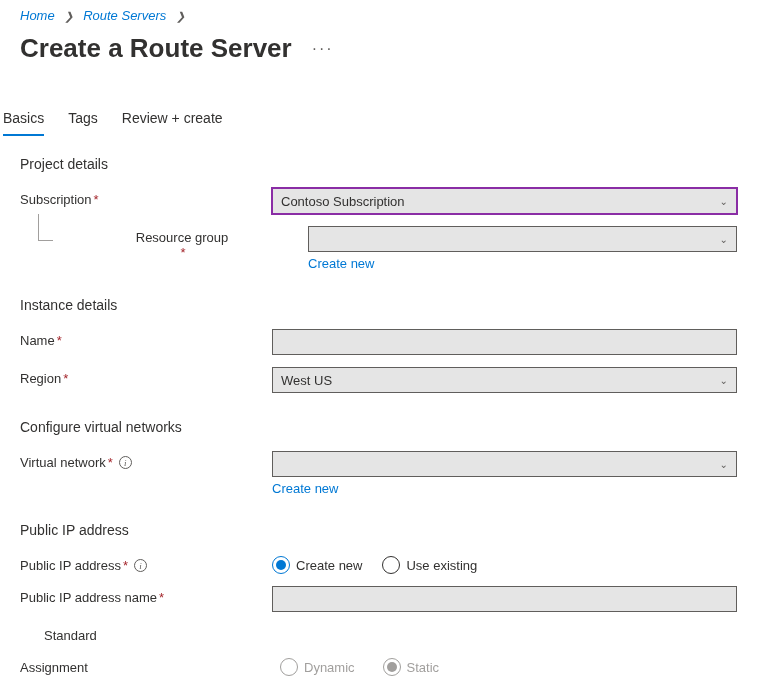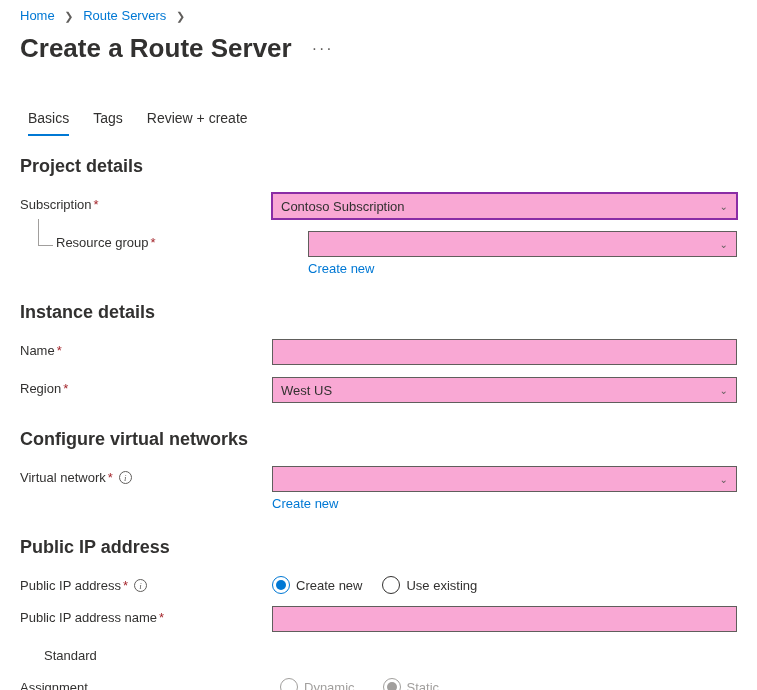--- a/index.html
+++ b/index.html
@@ -7,20 +7,21 @@
       font-family: "Segoe UI", -apple-system, BlinkMacSystemFont, sans-serif;
       font-size: 13px;
       color: #323130;
       background: #fff;
       width: 757px;
       padding: 0;
     }
     .breadcrumb {
       padding: 8px 20px 4px;
       font-size: 13px;
+      font-style: italic;
     }
     .breadcrumb a {
       color: #0078d4;
       text-decoration: none;
     }
     .breadcrumb .sep {
       margin: 0 6px;
       color: #605e5c;
       font-size: 11px;
     }
@@ -38,48 +39,49 @@
       margin-left: 16px;
       color: #605e5c;
       font-size: 16px;
       letter-spacing: 2px;
       cursor: pointer;
       padding: 4px;
     }
     .tabs {
       display: flex;
       gap: 24px;
-      padding: 30px 28px 0;
+      padding: 30px 3px 0;
       border-bottom: none;
     }
     .tab {
       padding: 6px 0 8px;
       font-size: 14px;
       color: #323130;
       cursor: pointer;
       border-bottom: 2px solid transparent;
     }
     .tab.active {
       border-bottom: 2px solid #0078d4;
       font-weight: 400;
     }
     .section-title {
-      font-weight: 700;
-      font-size: 18px;
+      font-weight: 400;
+      font-size: 14px;
       padding: 20px 20px 10px;
     }
     .form-row {
       display: flex;
       align-items: flex-start;
       padding: 6px 20px;
       min-height: 32px;
     }
     .indent {
       margin-left: 36px;
       position: relative;
+      flex-direction: column;
     }
     .indent::before {
       content: "";
       position: absolute;
       left: -18px;
       top: -12px;
       width: 14px;
       height: 26px;
       border-left: 1px solid #a19f9d;
       border-bottom: 1px solid #a19f9d;
@@ -113,21 +115,21 @@
       font-family: Georgia, serif;
     }
     .input-col {
       flex: 1;
       max-width: 472px;
     }
     .select-box, .text-input {
       width: 100%;
       height: 26px;
       border: 1px solid #605e5c;
-      background: #f9a8d4;
+      background: #e5e5e5;
       display: flex;
       align-items: center;
       justify-content: space-between;
       padding: 0 8px;
       font-size: 13px;
       cursor: pointer;
     }
     .select-box.focused {
       border: 1px solid #8a2da5;
       outline: 1px solid #8a2da5;

